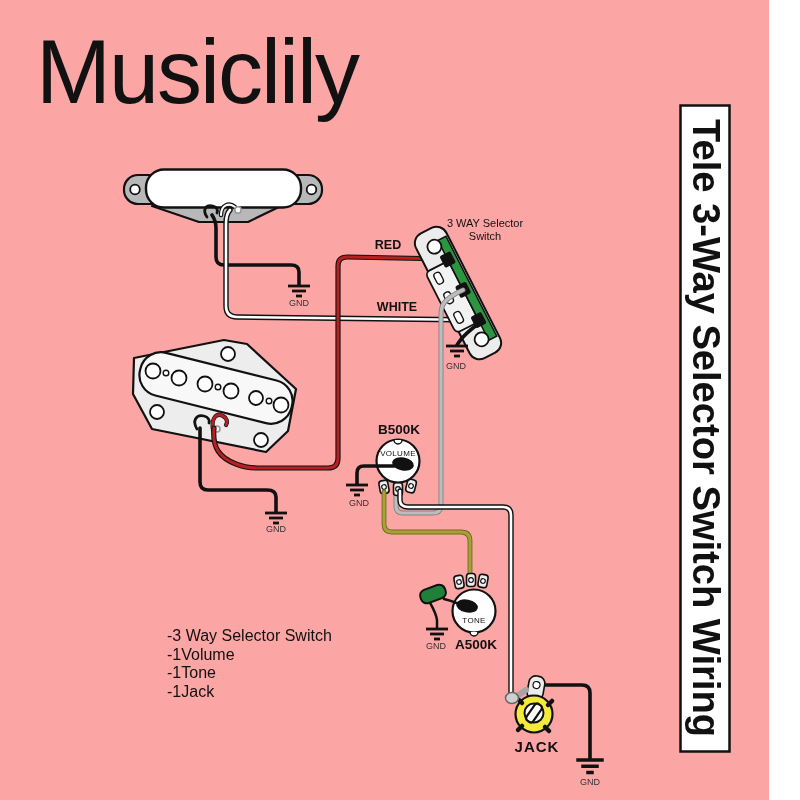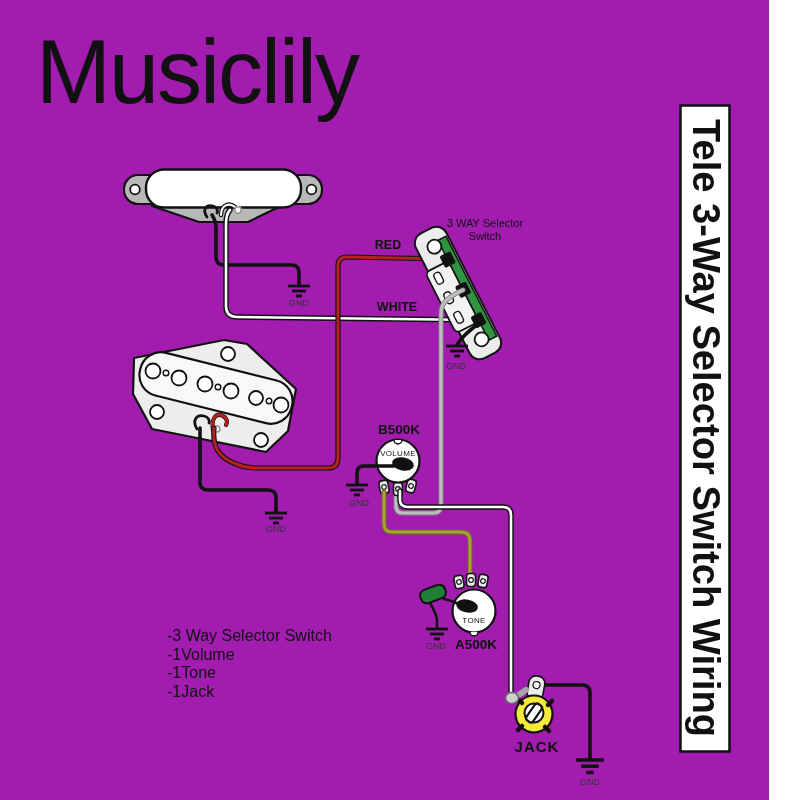--- a/index.html
+++ b/index.html
@@ -1,16 +1,16 @@
 <!DOCTYPE html>
 <html><head>
 <meta charset="utf-8">
 <style>
   html,body { margin:0; padding:0; background:#ffffff; }
-  .stage { width:769px; height:800px; position:relative; background:#a21caf; }
+  .stage { width:769px; height:800px; position:relative; background:#fca5a5; }
   svg { display:block; }
   .t { font-family:"Liberation Sans","DejaVu Sans",sans-serif; fill:#111; }
   .brand-t  { font-size:90px; letter-spacing:-2px; }
   .banner-t { font-size:38px; font-weight:bold; }
   .lbl      { font-size:12.5px; font-weight:bold; }
   .swlbl    { font-size:11px; }
   .potval   { font-size:13.5px; font-weight:bold; }
   .potfn    { font-size:8px; letter-spacing:.3px; }
   .jack-t   { font-size:15px; font-weight:bold; letter-spacing:1px; }
   .gnd-t    { font-size:9px; fill:#333; }

